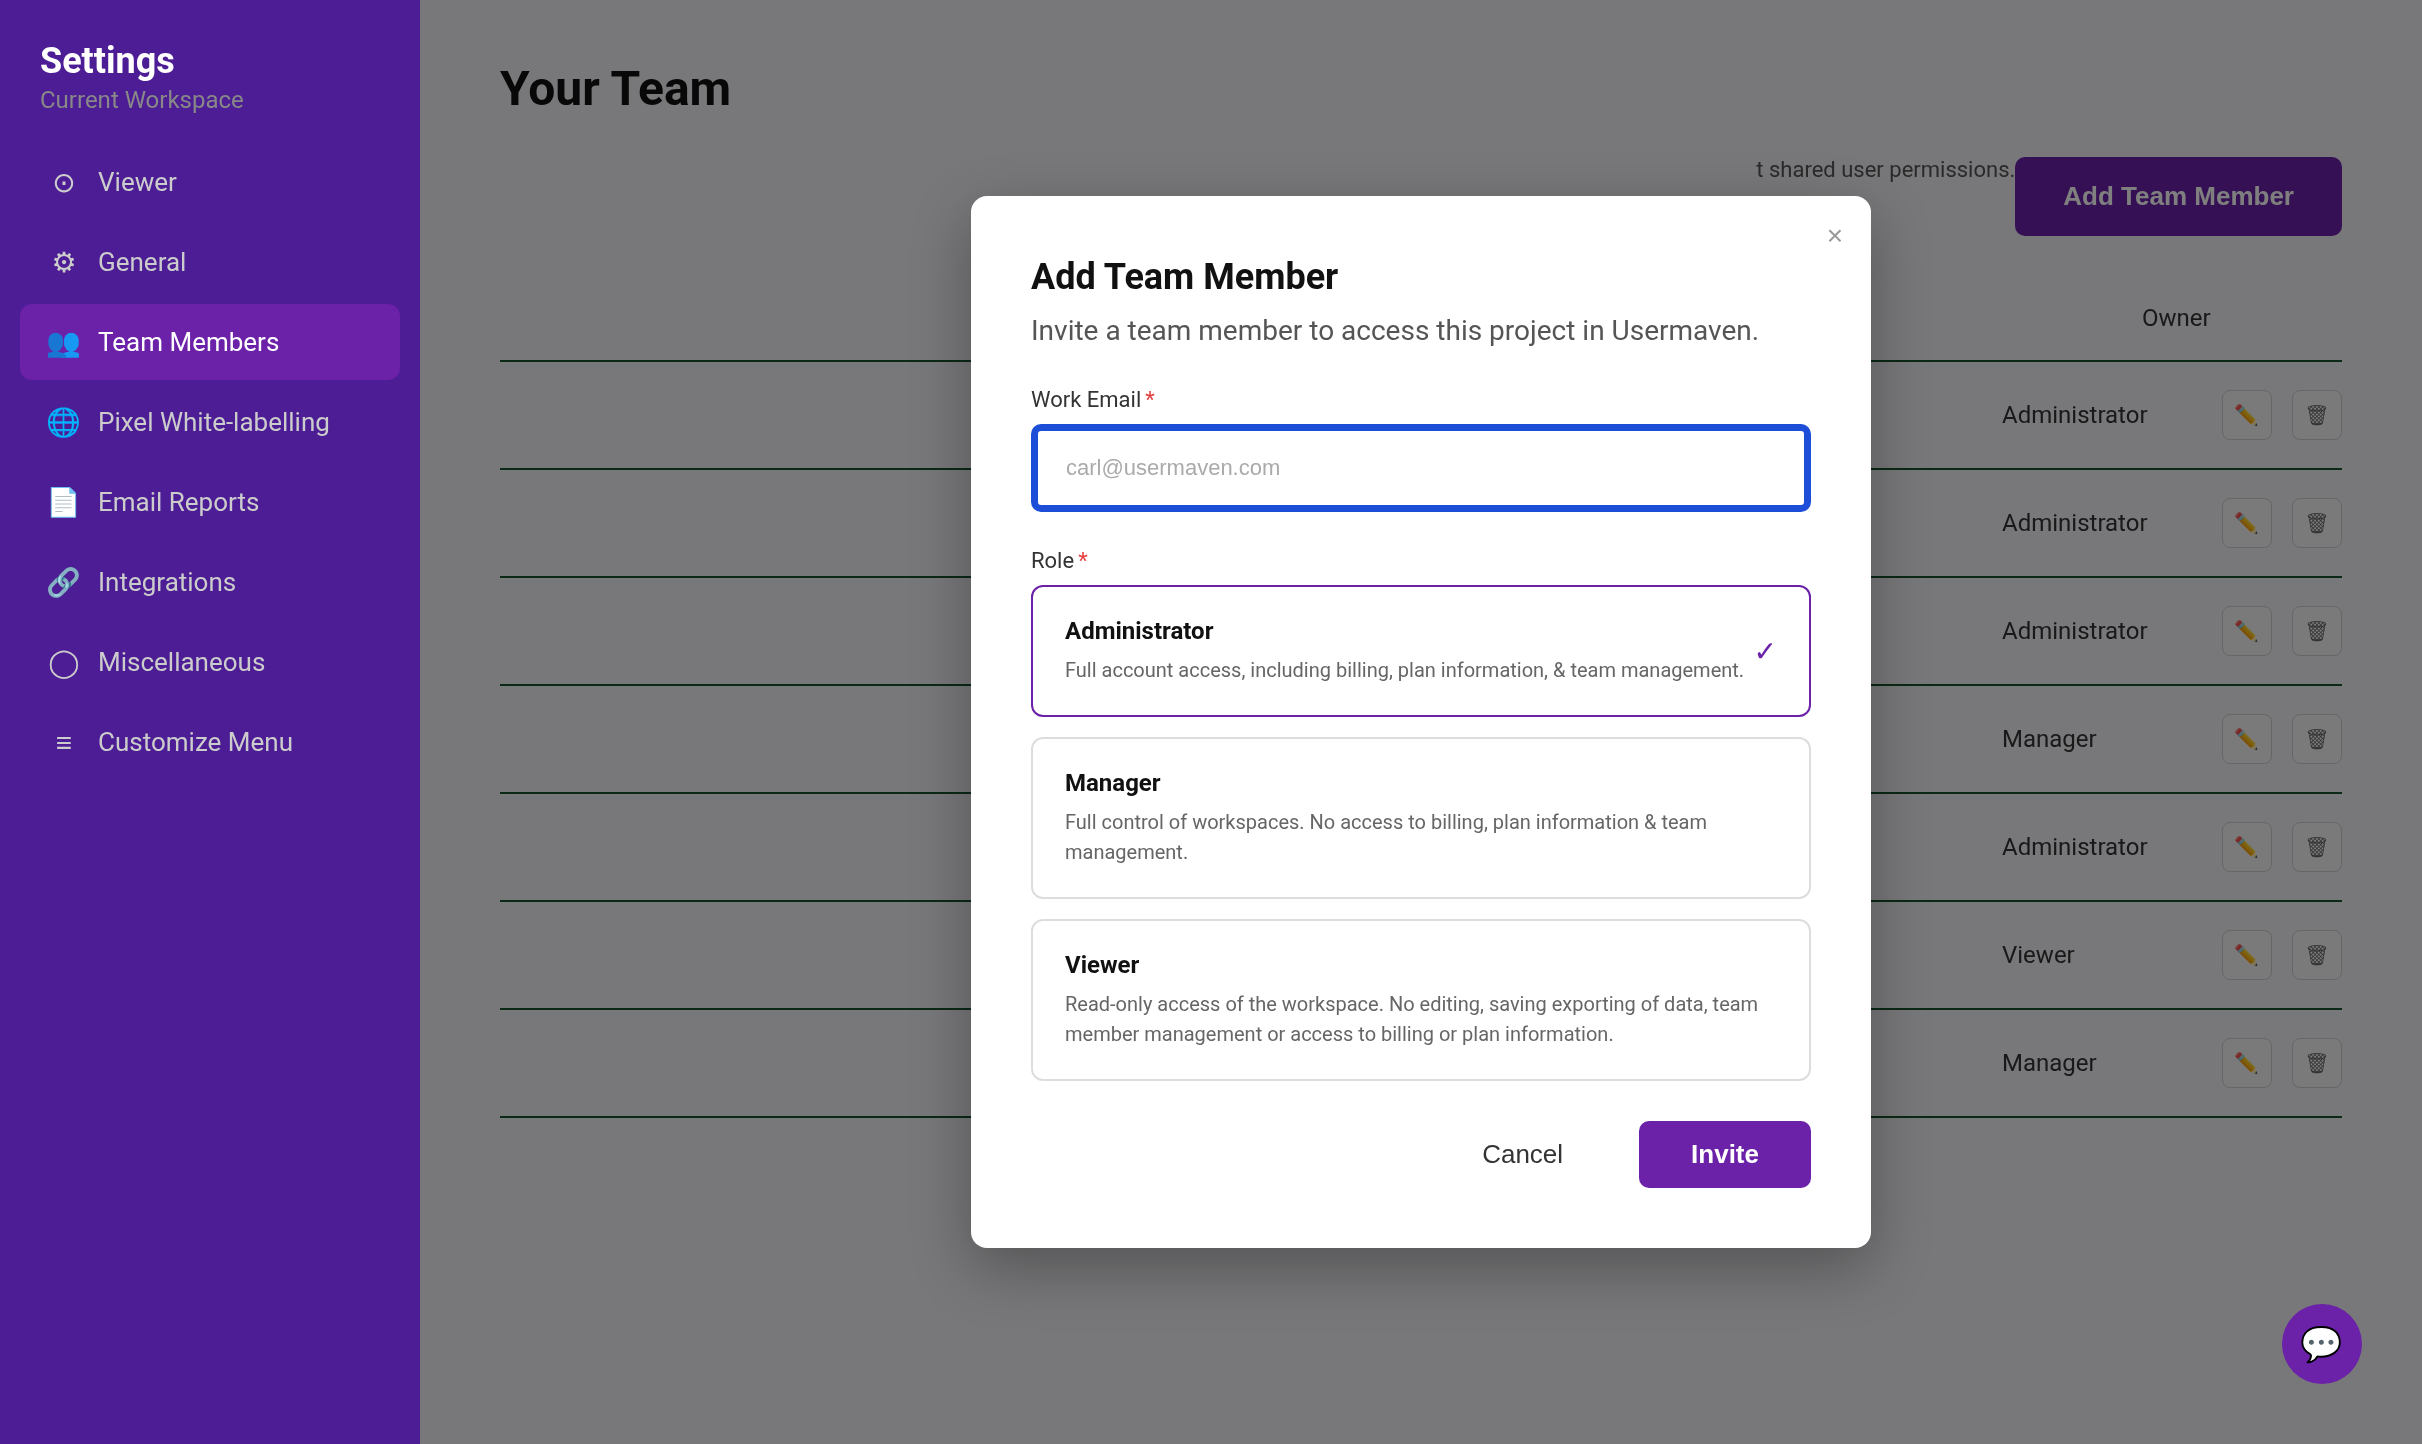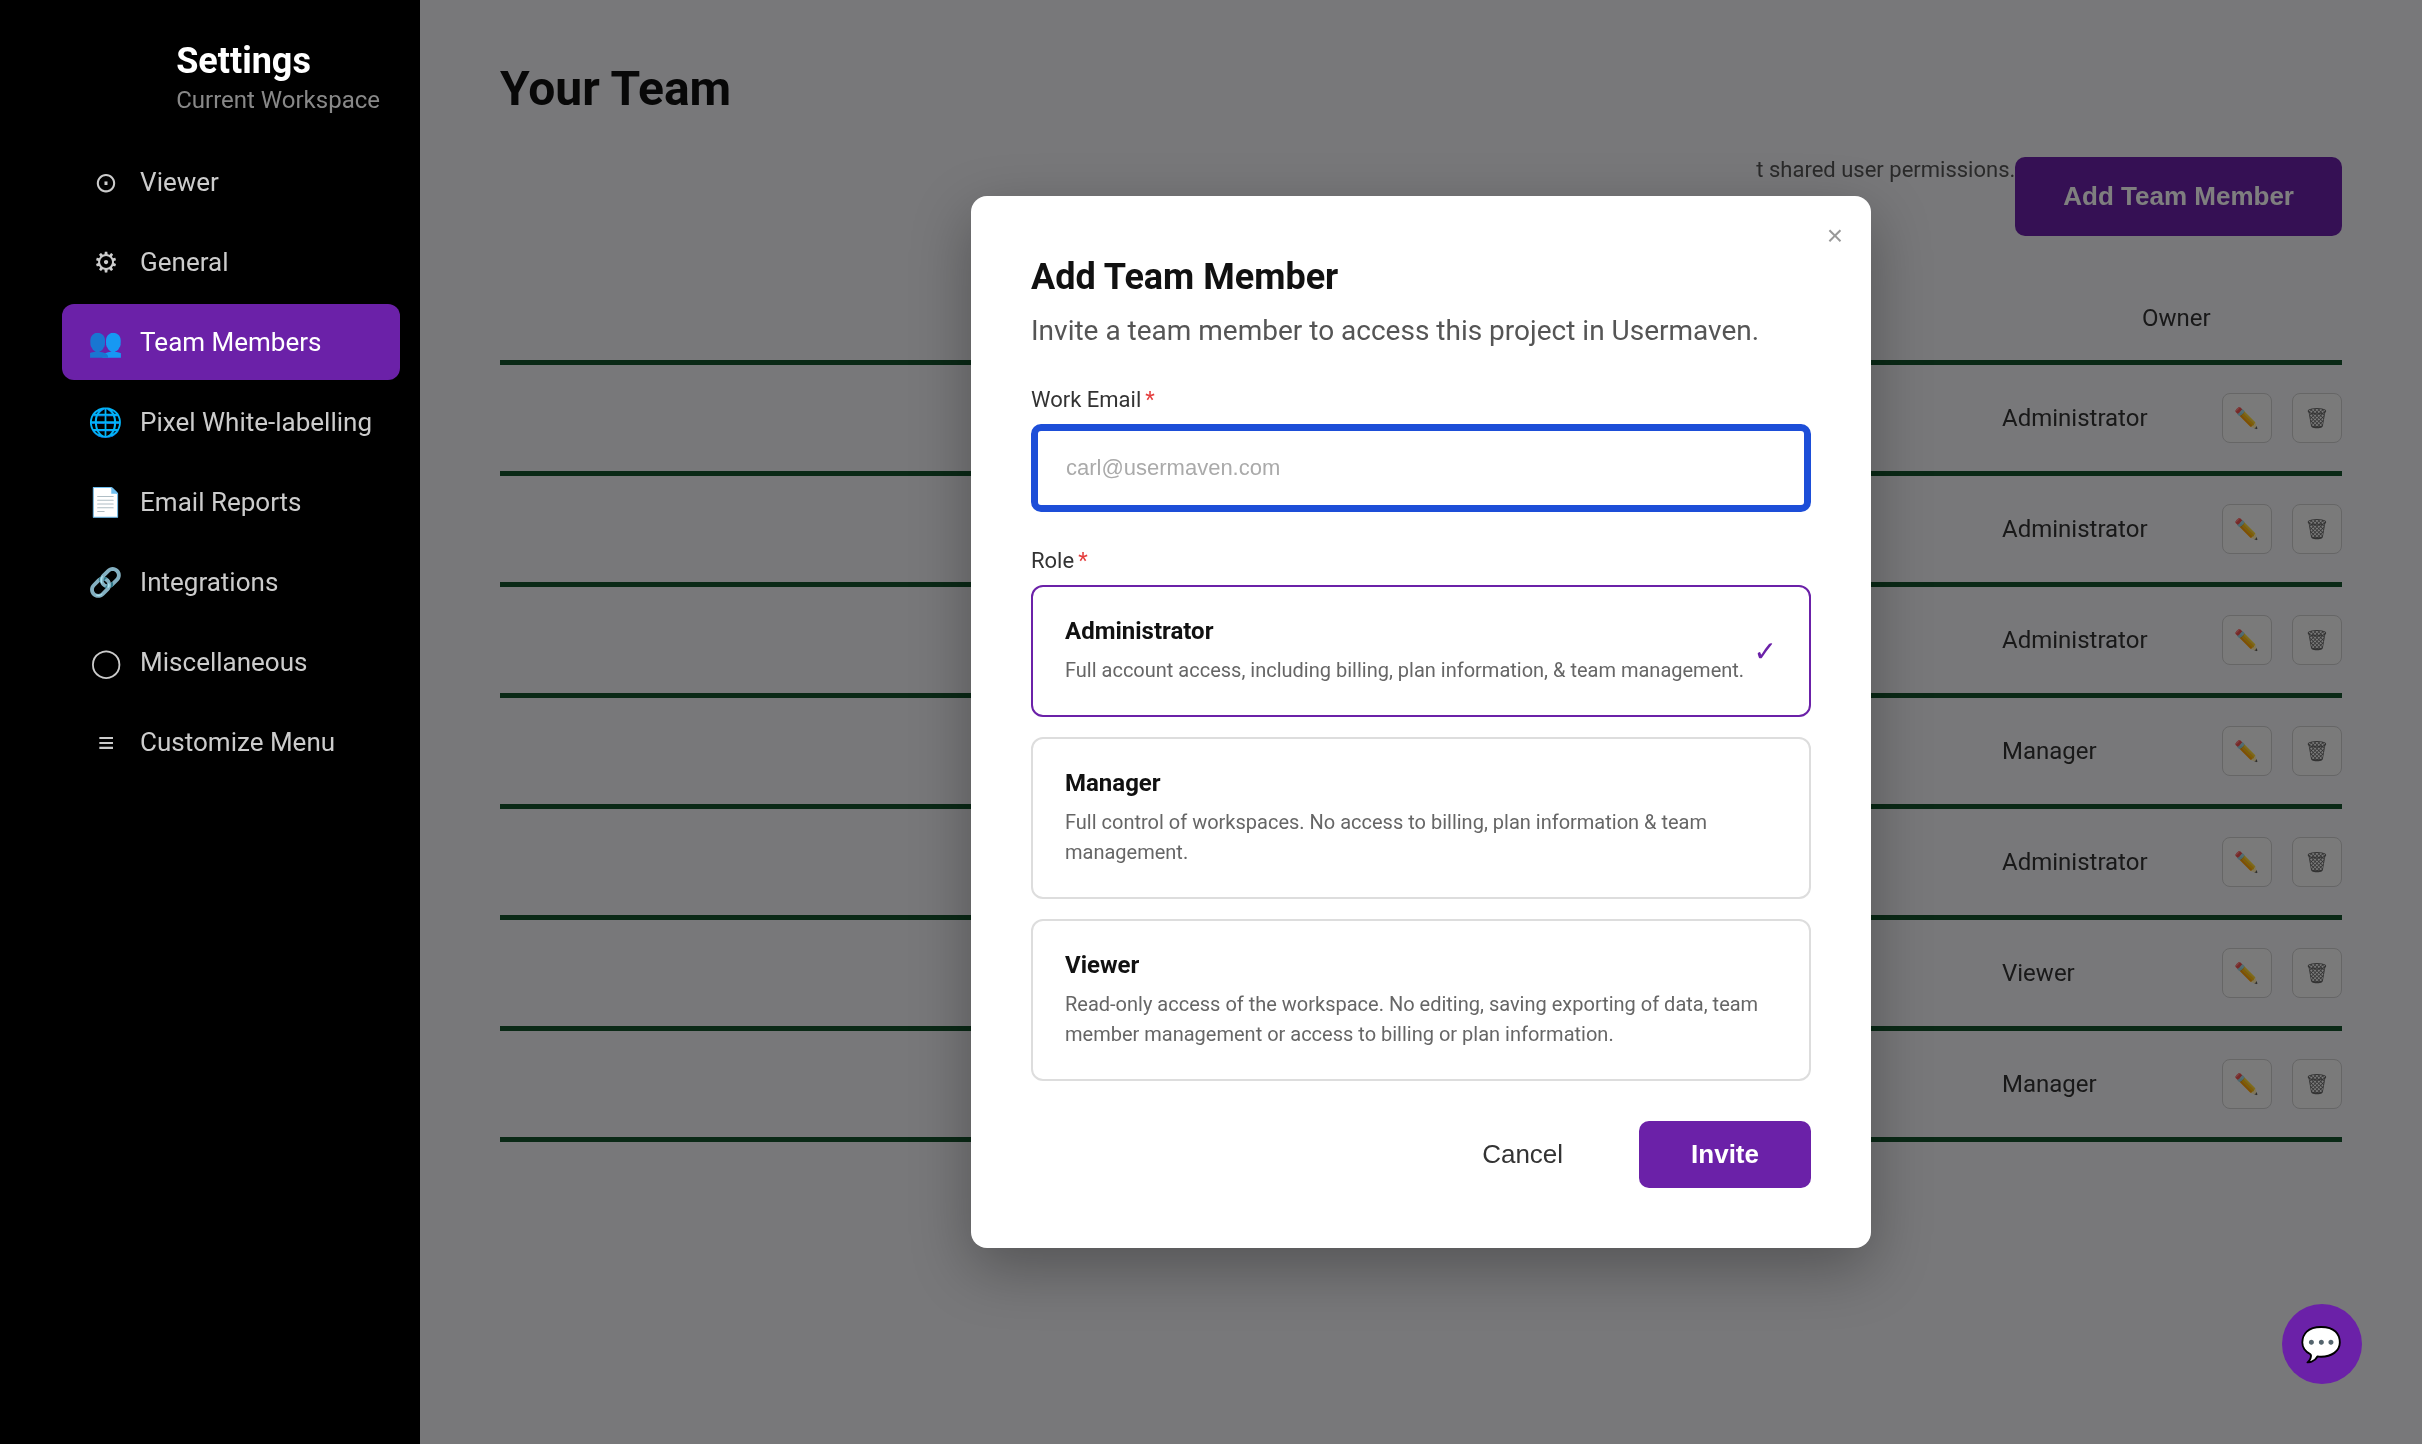--- a/index.html
+++ b/index.html
@@ -17,26 +17,25 @@
       position: absolute;
       inset: 0;
       background: rgba(30, 30, 50, 0.85);
       display: flex;
     }
 
     
     .sidebar {
       width: 420px;
       min-width: 420px;
-      background: #000000;
+      background: #4c1d95;
       padding: 40px 20px;
       display: flex;
       flex-direction: column;
       gap: 0;
-      align-items: flex-end;
     }
 
     .sidebar-header {
       padding: 0 20px 30px 20px;
     }
 
     .sidebar-title {
       font-size: 36px;
       font-weight: 700;
       color: #fff;
@@ -117,21 +116,21 @@
       color: #555;
       margin-bottom: 30px;
     }
 
     
     .team-row {
       display: flex;
       justify-content: flex-end;
       align-items: center;
       padding: 28px 0;
-      border-bottom: 5px solid #14532d;
+      border-bottom: 2px solid #14532d;
       gap: 20px;
     }
 
     .team-role {
       font-size: 24px;
       color: #333;
       min-width: 200px;
       text-align: left;
     }
 

